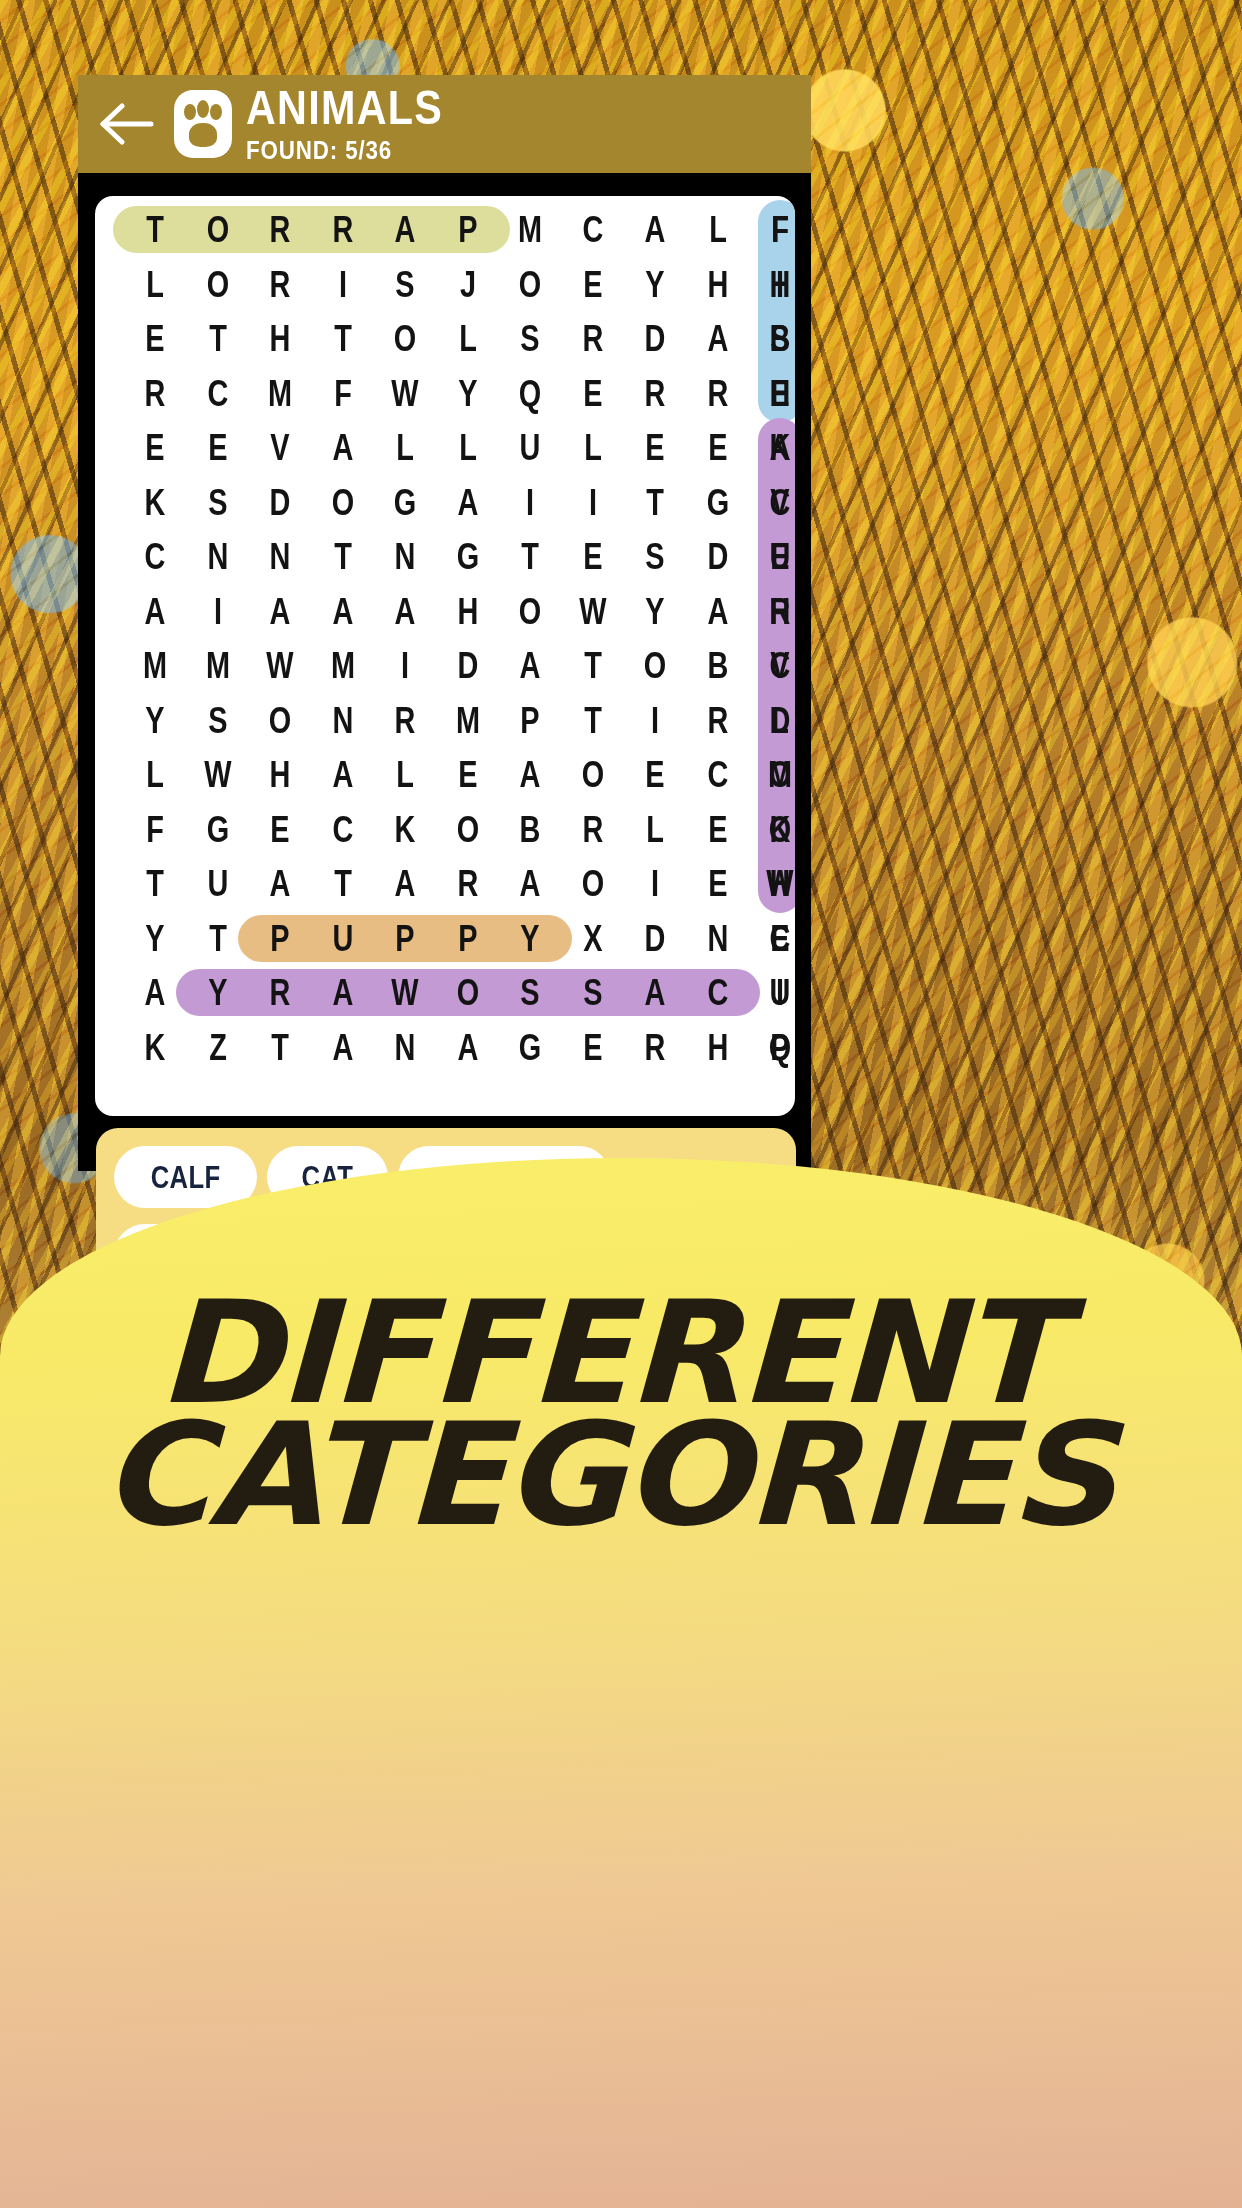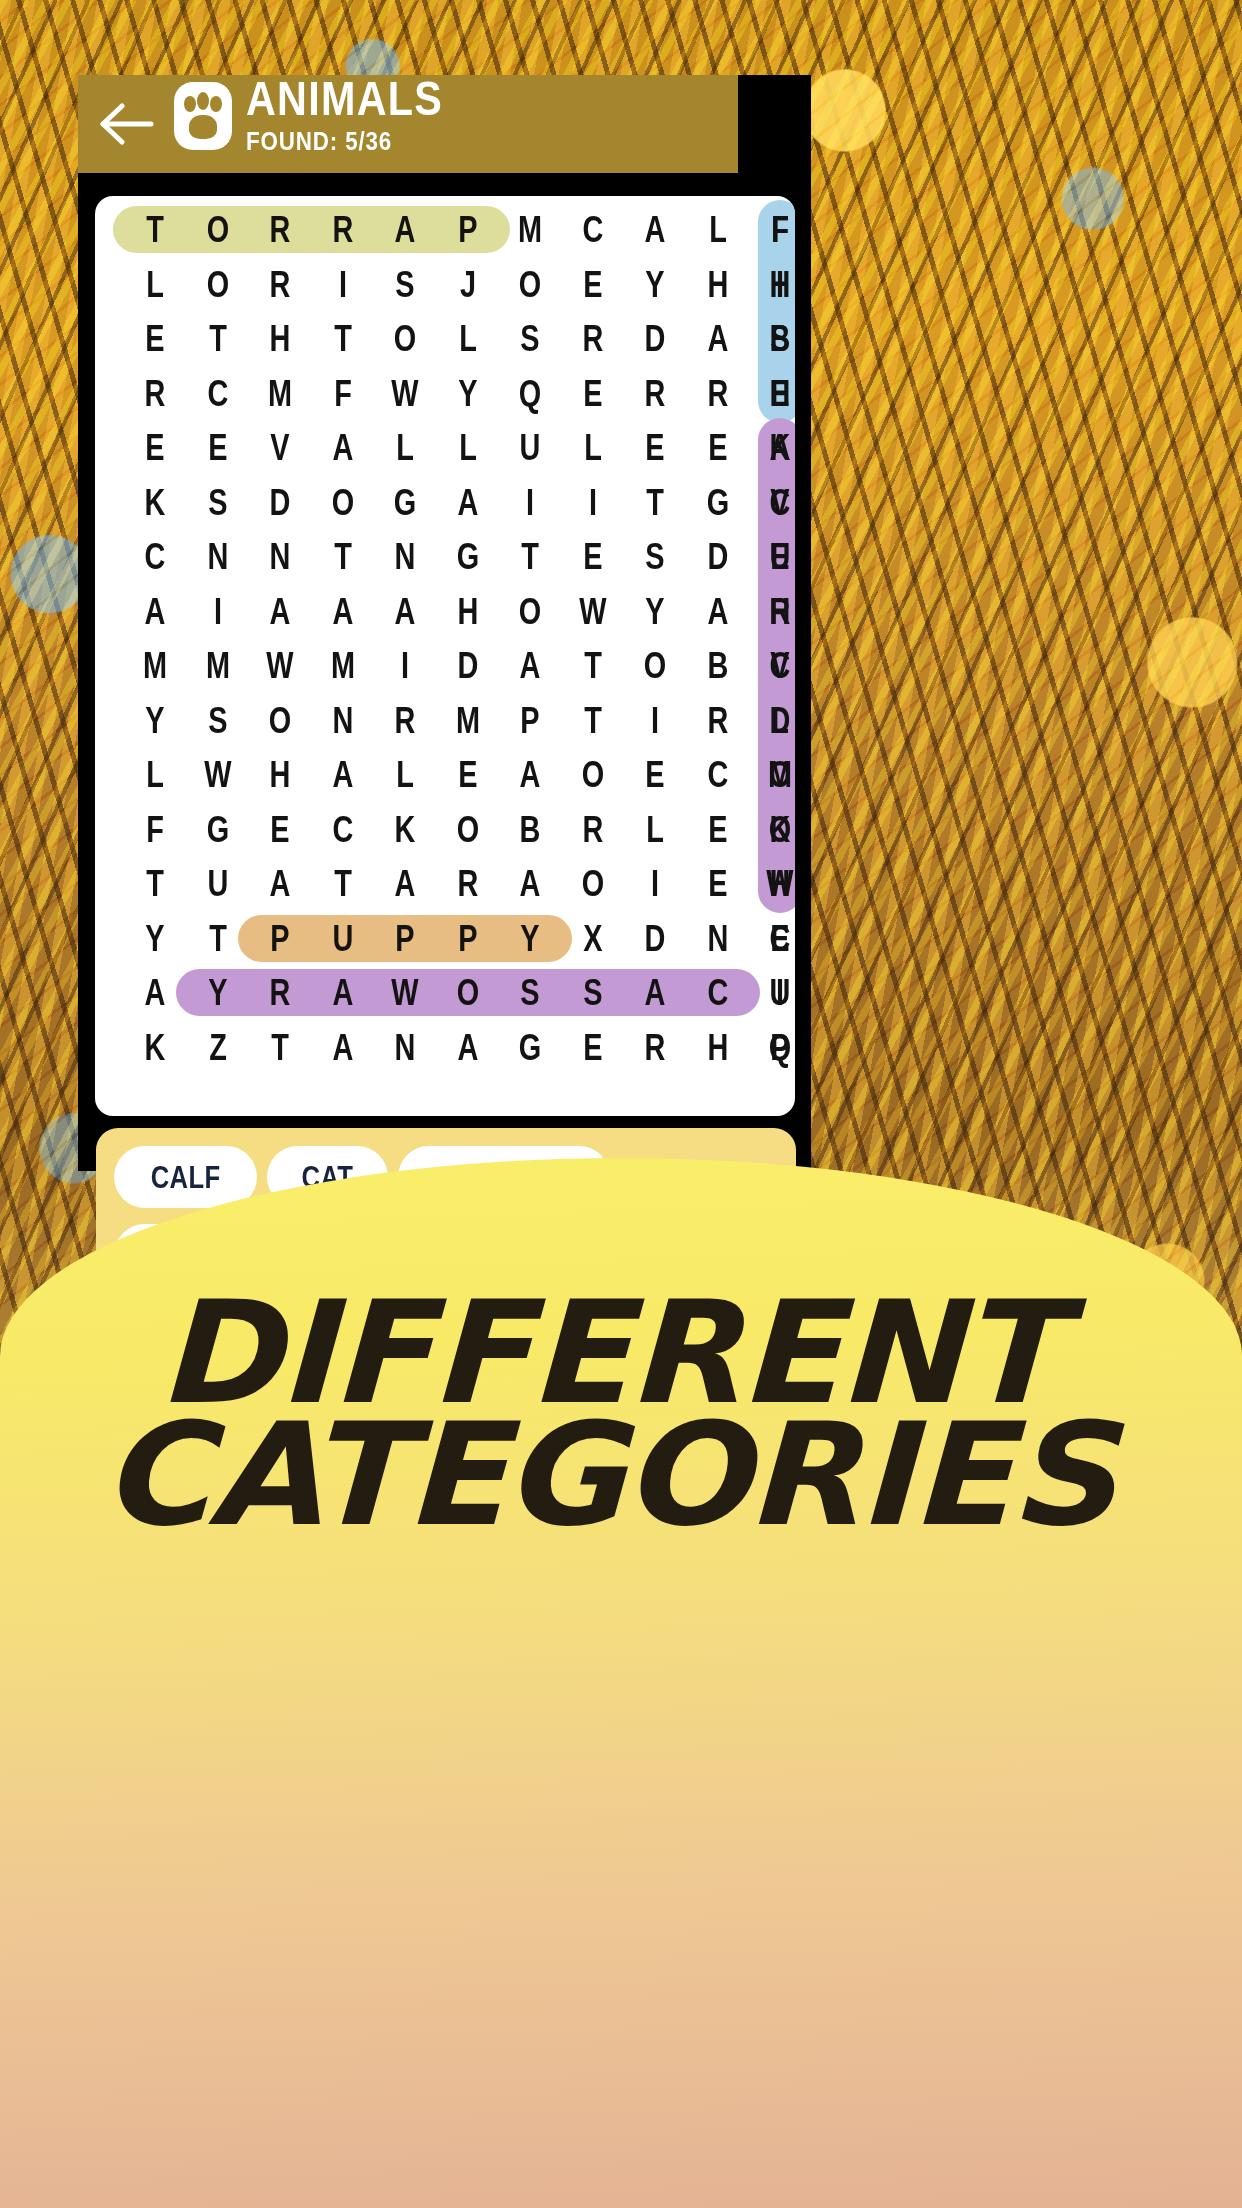--- a/index.html
+++ b/index.html
@@ -38,23 +38,23 @@
 
   
   #phone {
     position:absolute;
     left:78px; top:75px; width:733px; height:1096px;
     background:#000;
   }
 
   
   #header {
-    position:absolute; left:78px; top:75px; width:660px; height:98px;
+    position:absolute; left:78px; top:75px; width:733px; height:98px;
     background:#a4862e;
-    display:flex; align-items:flex-start;
+    display:flex; align-items:center;
   }
   #back-btn {
     width:96px; height:98px; display:flex; align-items:center; justify-content:center;
     cursor:pointer;
   }
   #back-btn svg { display:block; }
   #header-center { display:flex; align-items:center; gap:14px; }
   #paw-badge {
     width:58px; height:68px; border-radius:19px; background:#fff;
     position:relative; flex:none;

